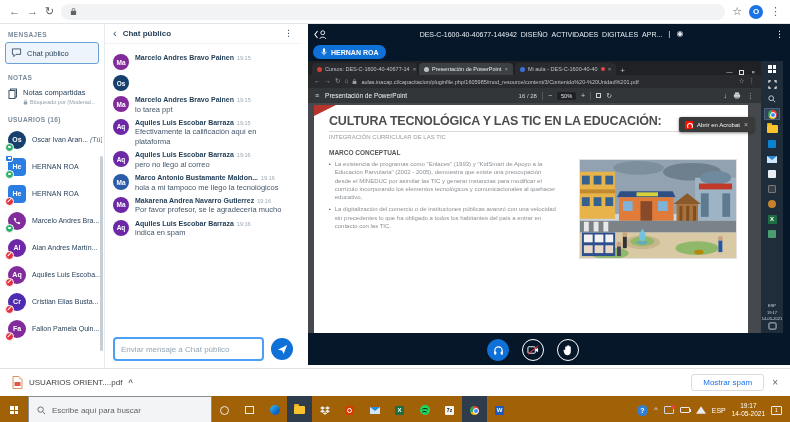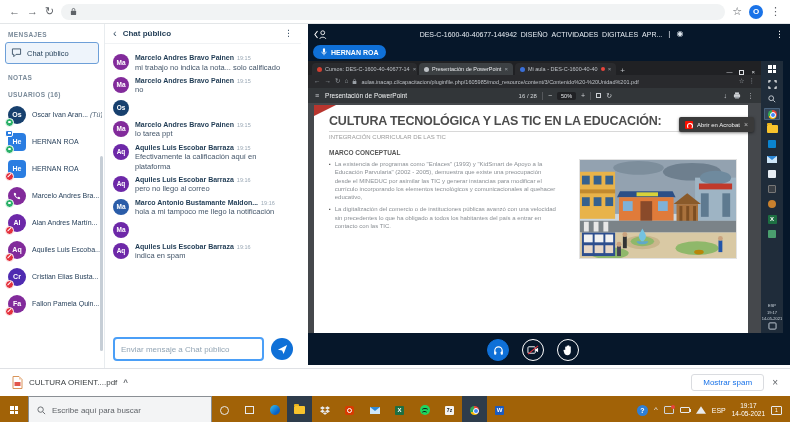--- a/index.html
+++ b/index.html
@@ -186,20 +186,36 @@
 
   <div class="sidebar">
     <div class="sec-label">MENSAJES</div>
     <div class="chat-item">
       <svg width="11" height="10" viewBox="0 0 12 11">
           <path d="M1.5 1h9v6h-5l-2.5 2.5V7h-1.5z" fill="none" stroke="#3b5166" stroke-width="1"></path>
         </svg>
       <span>Chat público</span>
     </div>
     <div class="sec-label">NOTAS</div>
+    <div class="notes-item">
+      <svg width="10" height="12" viewBox="0 0 10 12">
+          <rect x="2.5" y="1" width="6" height="8" fill="none" stroke="#3b5166"></rect>
+          <rect x="1" y="2.5" width="6" height="8" fill="#fff" stroke="#3b5166"></rect>
+        </svg>
+      <div>
+        <div>Notas compartidas</div>
+        <div class="notes-sub">
+          <svg width="5" height="6" viewBox="0 0 8 10">
+              <rect x="1" y="4" width="6" height="5" rx="1" fill="#92a1ae"></rect>
+              <path d="M2.5 4V3a1.5 1.5 0 0 1 3 0v1" fill="none" stroke="#92a1ae"></path>
+            </svg>
+          <span>Bloqueado por (Moderad...</span>
+        </div>
+      </div>
+    </div>
     <div class="sec-label">USUARIOS (16)</div>
 
     <div class="user-row">
       <span class="avatar" style="background-color: rgb(23, 64, 110);">
           <span>Os</span>
           <span class="badge b-green" style="background-color: rgb(43, 177, 105);"></span>
         </span>
       <span class="user-name"><span>Oscar Ivan Aran...</span> <span class="tu">(Tú)</span></span>
     </div>
     <div class="user-row">
@@ -263,28 +279,20 @@
       <span class="chat-head-title">Chat público</span>
       <span class="kebab">⋮</span>
     </div>
     <div class="chat-msgs">
       <div class="clipped">…</div>
 
       <div class="msg">
         <span class="avatar" style="background-color: rgb(130, 43, 155);">Ma</span>
         <div class="msg-body">
             <div class="msg-name"><span>Marcelo Andres Bravo Painen</span><span class="msg-time">19:15</span></div>
-        <div class="msg-text">mi trabajo no indica la nota... solo calificado</div>
-          </div>
-      </div>
-      <div class="msg">
-        <span class="avatar" style="background-color: rgb(130, 43, 155);">Ma</span>
-        <div class="msg-body">
-            <div class="msg-name"><span>Marcelo Andres Bravo Painen</span><span class="msg-time">19:15</span></div>
-        <div class="msg-text">no</div>
           </div>
       </div>
       <div class="msg">
         <span class="avatar" style="background-color: rgb(23, 64, 110);">Os</span>
       </div>
       <div class="msg">
         <span class="avatar" style="background-color: rgb(130, 43, 155);">Ma</span>
         <div class="msg-body">
             <div class="msg-name"><span>Marcelo Andres Bravo Painen</span><span class="msg-time">19:15</span></div>
         <div class="msg-text">lo tarea ppt</div>
@@ -301,25 +309,29 @@
         <span class="avatar" style="background-color: rgb(109, 40, 168);">Aq</span>
         <div class="msg-body">
             <div class="msg-name"><span>Aquiles Luis Escobar Barraza</span><span class="msg-time">19:16</span></div>
         <div class="msg-text">pero no llego al correo</div>
           </div>
       </div>
       <div class="msg">
         <span class="avatar" style="background-color: rgb(42, 92, 168);">Ma</span>
         <div class="msg-body">
             <div class="msg-name"><span>Marco Antonio Bustamante Maldon...</span><span class="msg-time">19:16</span></div>
-        <div class="msg-text">hola a mi tampoco me llego la notificación</div>
+        <div class="msg-text">hola a mi tampoco me llego la tecnológicos</div>
           </div>
       </div>
       <div class="msg">
         <span class="avatar" style="background-color: rgb(109, 40, 168);">Ma</span>
+        <div class="msg-body">
+            <div class="msg-name"><span>Makarena Andrea Navarro Gutierrez</span><span class="msg-time">19:16</span></div>
+        <div class="msg-text">Por favor profesor, se le agradecería mucho</div>
+          </div>
       </div>
       <div class="msg">
         <span class="avatar" style="background-color: rgb(109, 40, 168);">Aq</span>
         <div class="msg-body">
             <div class="msg-name"><span>Aquiles Luis Escobar Barraza</span><span class="msg-time">19:16</span></div>
         <div class="msg-text">indica en spam</div>
           </div>
       </div>
     </div>
     <div class="chat-input-row">
@@ -581,21 +593,21 @@
   </div>
 </div>
 
 <div class="dlbar">
   <div class="dl-chip">
     <svg width="11" height="13" viewBox="0 0 11 13">
         <path d="M1 .5h6L10 3.5v9H1z" fill="#fff" stroke="#d8945a"></path>
         <rect x="2.5" y="6" width="6" height="4" fill="#e2574c"></rect>
         <path d="M7 .5 10 3.5H7z" fill="#f0c9a8"></path>
       </svg>
-    <span class="dl-name">CULTURA ORIENT....pdf</span>
+    <span class="dl-name">USUARIOS ORIENT....pdf</span>
     <span class="dl-caret">^</span>
   </div>
   <div class="dl-spacer"></div>
   <button class="show-all" style="color: rgb(26, 115, 232);">Mostrar spam</button>
   <span class="dl-x">×</span>
 </div>
 
 <div class="taskbar">
   <div class="tb-start">
       <span class="win-grid">

